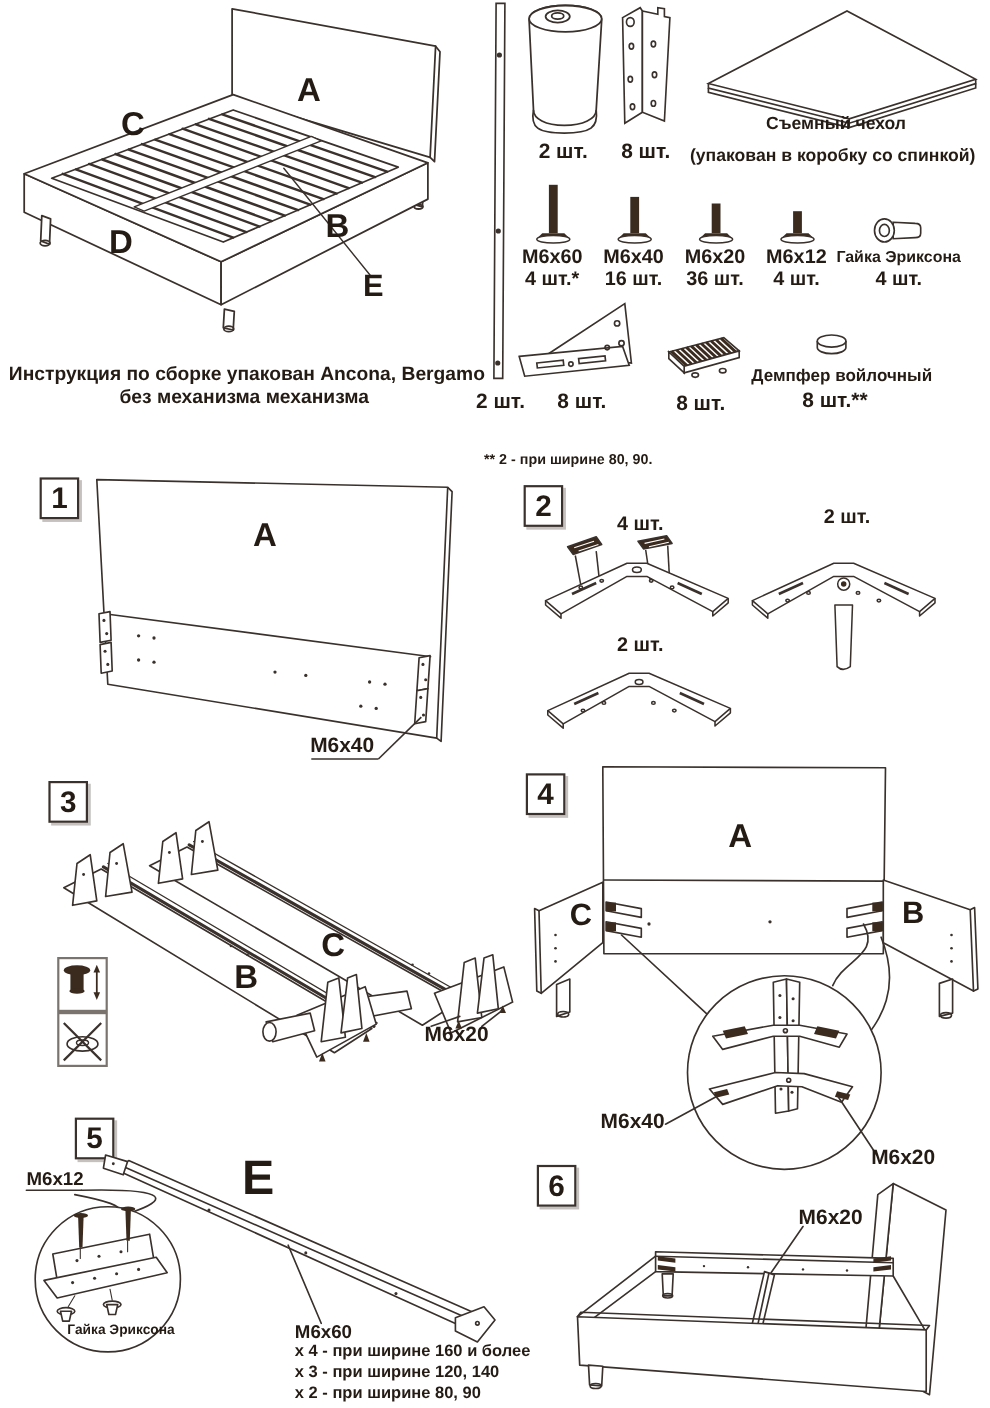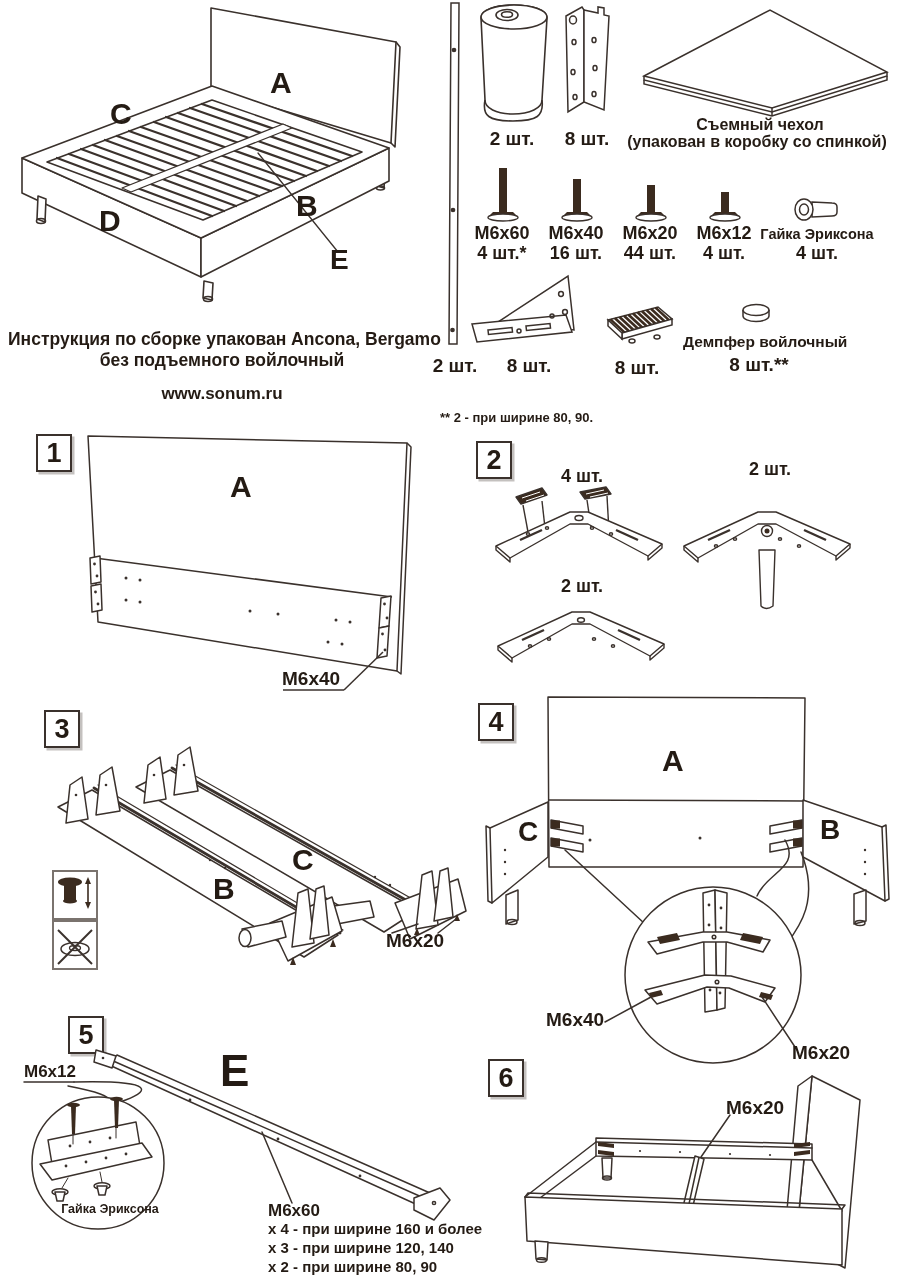--- a/index.html
+++ b/index.html
@@ -54,22 +54,21 @@
       <line x1="258" y1="153" x2="338" y2="252" stroke-width="1.3"></line>
     </g>
   </svg>
   <div class="lbl" style="left:270;top:66px;left:270px;font-size:30px">A</div>
   <div class="lbl" style="left:110px;top:97px;font-size:30px">C</div>
   <div class="lbl" style="left:99px;top:204px;font-size:30px">D</div>
   <div class="lbl" style="left:296px;top:189px;font-size:30px">B</div>
   <div class="lbl" style="left:330px;top:244px;font-size:28px">E</div>
 
   <div class="lbl ctr" style="left:8px;top:330px;width:428px;font-size:17.5px">Инструкция по сборке упакован Ancona, Bergamo</div>
-  <div class="lbl ctr" style="left:8px;top:351px;width:428px;font-size:17.5px">без подъемного войлочный</div>
-  <div class="lbl ctr" style="left:8px;top:384px;width:428px;font-size:17px">www.sonum.ru</div>
+  <div class="lbl ctr" style="left:8px;top:351px;width:428px;font-size:17.5px">без механизма механизма</div>
 
   <svg class="draw" style="left:444px;top:0" width="24" height="352" viewBox="0 0 24 352">
     <g stroke="#3a312c" fill="#fff" stroke-width="1.5">
       <polygon points="7,3 15,3 13,344 5,344"></polygon>
       <circle cx="10" cy="50" r="1.6" fill="#3a312c"></circle>
         <circle cx="9" cy="210" r="1.6" fill="#3a312c"></circle>
       <circle cx="8.5" cy="330" r="1.6" fill="#3a312c"></circle>
     </g>
   </svg>
 
@@ -100,21 +99,21 @@
   <div class="lbl ctr" style="left:554px;top:128px;width:66px;font-size:19px">8 шт.</div>
 
   <svg class="draw" style="left:632px;top:4px" width="266" height="118" viewBox="0 0 266 118">
     <g stroke="#3a312c" fill="#fff" stroke-width="1.5">
       <polygon points="12,72 138,6 255,68 140,104"></polygon>
       <polyline points="12,72 12,76 140,108 255,72 255,68" fill="none"></polyline>
       <polyline points="12,76 12,80 140,112 255,76 255,72" fill="none"></polyline>
       <polyline points="140,104 140,112" fill="none"></polyline>
     </g>
   </svg>
-  <div class="lbl ctr" style="left:660px;top:116px;width:200px;font-size:16px">Съемный чехол</div>
+  <div class="lbl ctr" style="left:660px;top:104px;width:200px;font-size:16px">Съемный чехол</div>
   <div class="lbl ctr" style="left:614px;top:133px;width:286px;font-size:16px">(упакован в коробку со спинкой)</div>
 
   <svg class="draw" style="left:484px;top:166px" width="38" height="58" viewBox="0 0 38 58">
     <rect x="15" y="2" width="8" height="44" fill="#3b2b1f"></rect>
     <polygon points="9,46 29,46 33,50 5,50" fill="#3b2b1f"></polygon>
     <ellipse cx="19" cy="51.5" rx="15" ry="3.5" fill="#fff" stroke="#3a312c" stroke-width="1.4"></ellipse>
   </svg>
   <svg class="draw" style="left:558px;top:177px" width="38" height="47" viewBox="0 0 38 47">
     <rect x="15" y="2" width="8" height="33" fill="#3b2b1f"></rect>
     <polygon points="9,35 29,35 33,39 5,39" fill="#3b2b1f"></polygon>
@@ -135,21 +134,21 @@
       <path d="M 20,6 L 40,7 Q 45,7 45,11 L 45,16 Q 45,20 40,20 L 20,21 Z"></path>
       <ellipse cx="12" cy="13.5" rx="9" ry="10.5"></ellipse>
       <ellipse cx="12" cy="13.5" rx="4.5" ry="5.5" fill="none"></ellipse>
     </g>
   </svg>
   <div class="lbl ctr" style="left:470px;top:223px;width:64px;font-size:18px">M6x60</div>
   <div class="lbl ctr" style="left:470px;top:243px;width:64px;font-size:18px">4 шт.*</div>
   <div class="lbl ctr" style="left:544px;top:223px;width:64px;font-size:18px">M6x40</div>
   <div class="lbl ctr" style="left:544px;top:243px;width:64px;font-size:18px">16 шт.</div>
   <div class="lbl ctr" style="left:618px;top:223px;width:64px;font-size:18px">M6x20</div>
-  <div class="lbl ctr" style="left:618px;top:243px;width:64px;font-size:18px">44 шт.</div>
+  <div class="lbl ctr" style="left:618px;top:243px;width:64px;font-size:18px">36 шт.</div>
   <div class="lbl ctr" style="left:692px;top:223px;width:64px;font-size:18px">M6x12</div>
   <div class="lbl ctr" style="left:692px;top:243px;width:64px;font-size:18px">4 шт.</div>
   <div class="lbl ctr" style="left:760px;top:226px;width:114px;font-size:14.5px">Гайка Эриксона</div>
   <div class="lbl ctr" style="left:760px;top:243px;width:114px;font-size:18px">4 шт.</div>
 
   <div class="lbl ctr" style="left:426px;top:355px;width:58px;font-size:19px">2 шт.</div>
   <svg class="draw" style="left:468px;top:272px" width="132" height="82" viewBox="0 0 132 82">
     <g stroke="#3a312c" fill="#fff" stroke-width="1.5">
       <path d="M 100,4 L 106,58 L 30,50 Z"></path>
       <polygon points="4,52 98,43 104,60 9,70"></polygon>

